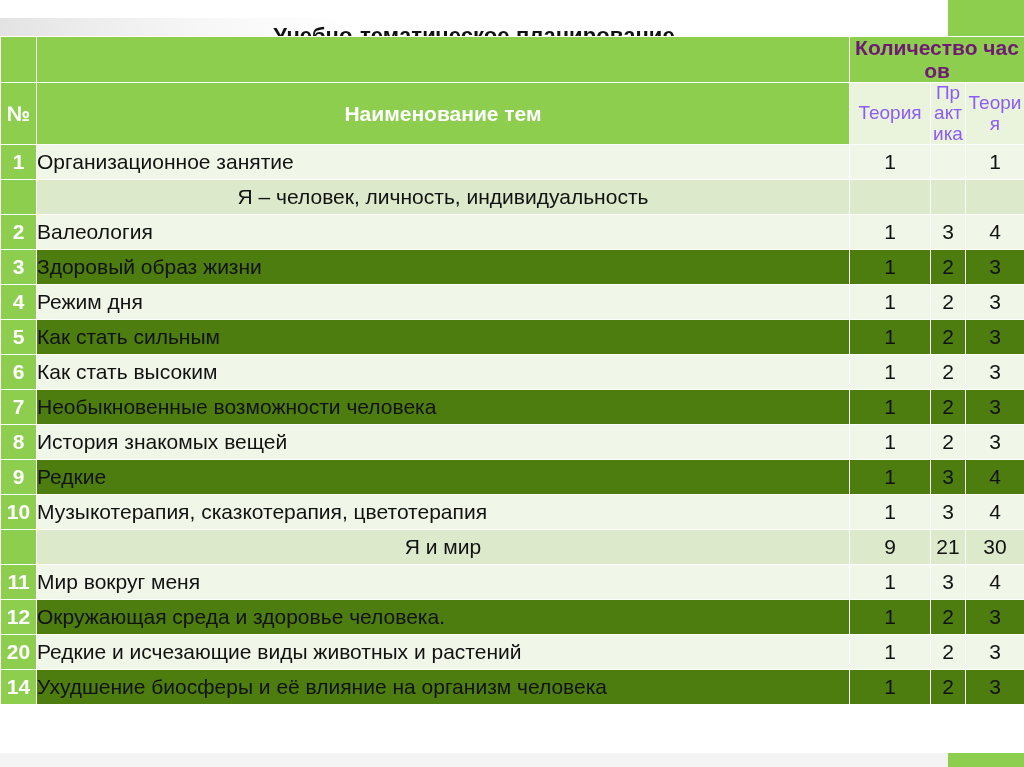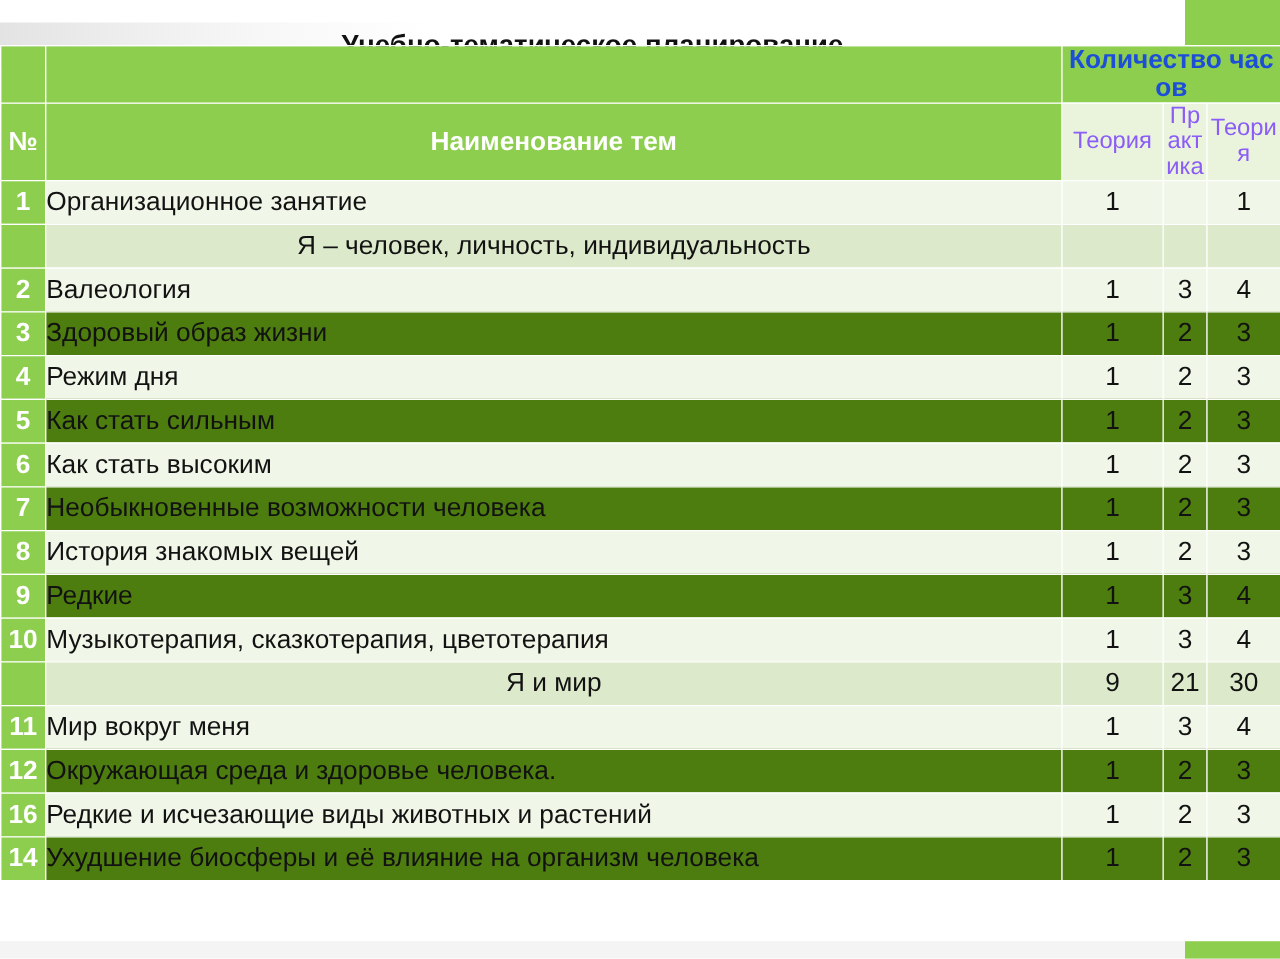--- a/index.html
+++ b/index.html
@@ -48,21 +48,21 @@
   .c-num{width:36px;}
   .c-name{width:813px;}
   .c-teo{width:81px;}
   .c-prak{width:35px;}
   .c-vse{width:59px;}
 
   
   .hdr-green{background:#8dce4f;}
   .hdr-blank{background:#8dce4f;}
   .hdr-qty{
-    background:#8dce4f;color:#1d4ed8;font-size:21px;font-weight:bold;
+    background:#8dce4f;color:#701a75;font-size:21px;font-weight:bold;
     text-align:center;line-height:1.08;padding:3px 2px 3px 2px;
     word-break:break-all;
   }
   .hdr-sub{
     background:#eaf4dd;color:#8b5cf6;font-size:19px;font-weight:normal;
     text-align:center;line-height:1.06;vertical-align:bottom;
     padding-bottom:2px;word-break:break-all;
   }
   .hdr-numlabel{
     background:#8dce4f;color:#ffffff;font-size:21px;font-weight:bold;
@@ -221,21 +221,21 @@
           <td class="valcell">4</td>
         </tr>
         <tr class="datarow rowB">
           <td class="numcell">12</td>
           <td class="namecell">Окружающая среда и здоровье человека.</td>
           <td class="valcell">1</td>
           <td class="valcell">2</td>
           <td class="valcell">3</td>
         </tr>
         <tr class="datarow rowA">
-          <td class="numcell">16</td>
+          <td class="numcell">20</td>
           <td class="namecell">Редкие и исчезающие виды животных и растений</td>
           <td class="valcell">1</td>
           <td class="valcell">2</td>
           <td class="valcell">3</td>
         </tr>
         <tr class="datarow rowB">
           <td class="numcell">14</td>
           <td class="namecell">Ухудшение биосферы и её влияние на организм человека</td>
           <td class="valcell">1</td>
           <td class="valcell">2</td>

